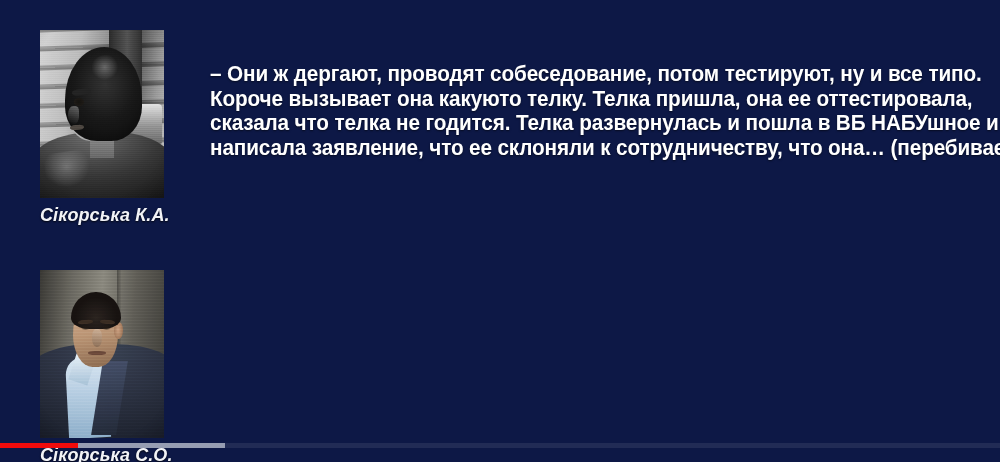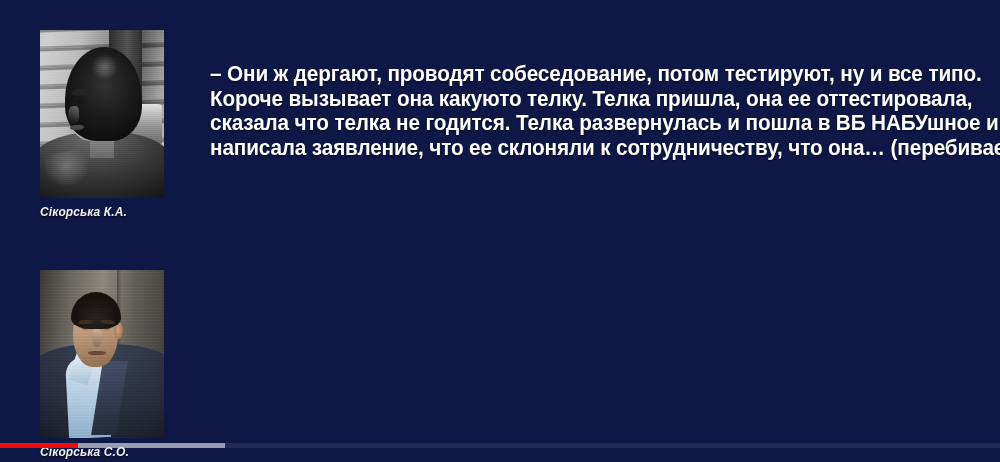--- a/index.html
+++ b/index.html
@@ -36,21 +36,21 @@
   }
   .photo-inner {
     position: absolute;
     inset: 0;
   }
 
   .caption {
     margin-top: 7px;
     width: 150px;
     color: #f2f3f7;
-    font-size: 12px;
+    font-size: 18px;
     font-style: italic;
     font-weight: 600;
     letter-spacing: .1px;
     white-space: nowrap;
     text-shadow: 0 1px 2px rgba(0,0,0,.8);
   }
 
   
   #quote {
     position: absolute;

